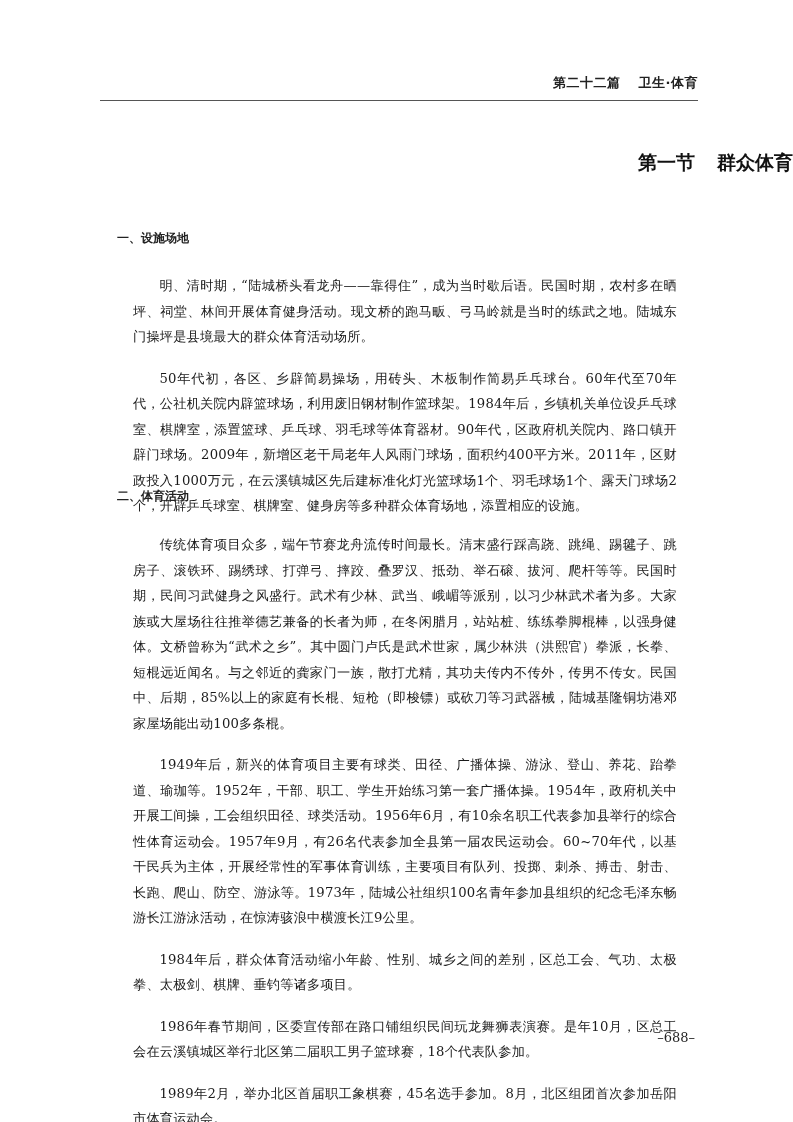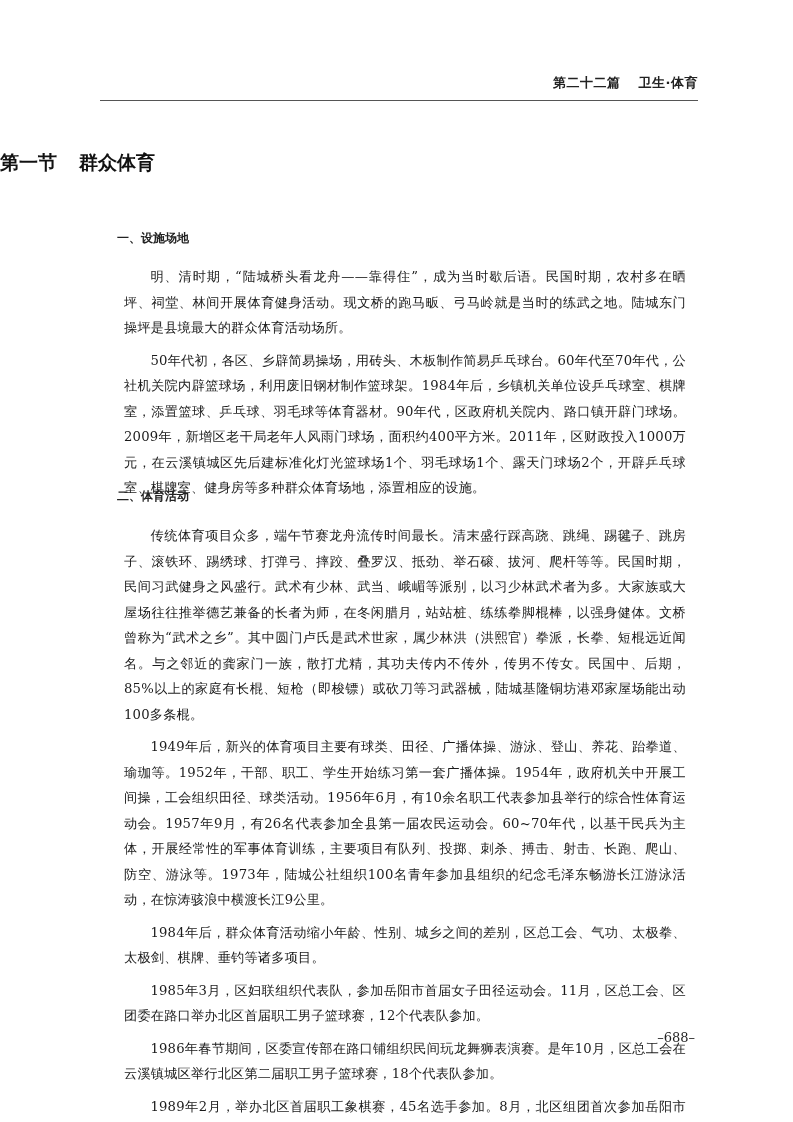--- a/index.html
+++ b/index.html
@@ -2,27 +2,27 @@
 <html><head>
 <meta charset="utf-8">
 <style>
   html, body { margin: 0; padding: 0; background: #ffffff; }
   body { width: 793px; height: 1122px; position: relative; overflow: hidden;
          font-family: "DejaVu Serif", "Liberation Serif", serif; color: #1a1a1a; }
   .running-header { position: absolute; top: 74px; right: 95px; font-family: "DejaVu Sans", sans-serif;
          font-size: 13px; font-weight: bold; letter-spacing: 0.5px; color: #222; text-align: right; }
   .running-header .gap { display: inline-block; width: 18px; }
   .header-rule { position: absolute; top: 100px; left: 100px; right: 95px; height: 0; border-top: 1px solid #555; }
-  .section-title { position: absolute; top: 150px; left: 0; right: 0; text-align: left;
+  .section-title { position: absolute; top: 150px; left: 0; right: 0; text-align: right;
          font-family: "DejaVu Sans", sans-serif; font-size: 19px; font-weight: bold; color: #111; }
   .section-title .gap { display: inline-block; width: 22px; }
   .content { position: absolute; left: 117px; width: 576px; }
   .subhead { position: absolute; left: 117px; font-family: "DejaVu Sans", sans-serif; font-weight: bold;
          font-size: 12px; color: #222; }
-  p { margin: 7px; font-size: 13.2px; line-height: 25.5px; text-indent: 2em; text-align: justify; letter-spacing: 0.2px; }
+  p { margin: 16px; font-size: 13.2px; line-height: 25.5px; text-indent: 2em; text-align: justify; letter-spacing: 0.2px; }
   .page-number { position: absolute; top: 1030px; right: 98px; font-size: 13px; color: #222; }
 </style>
 </head>
 <body>
 
 <div class="running-header">
   <span>第二十二篇</span><span class="gap"></span><span>卫生·体育</span>
 </div>
 <div class="header-rule"></div>
 
@@ -34,18 +34,17 @@
 <div class="content" style="top:257px;">
   <p>明、清时期，“陆城桥头看龙舟——靠得住”，成为当时歇后语。民国时期，农村多在晒坪、祠堂、林间开展体育健身活动。现文桥的跑马畈、弓马岭就是当时的练武之地。陆城东门操坪是县境最大的群众体育活动场所。</p>
   <p>50年代初，各区、乡辟简易操场，用砖头、木板制作简易乒乓球台。60年代至70年代，公社机关院内辟篮球场，利用废旧钢材制作篮球架。1984年后，乡镇机关单位设乒乓球室、棋牌室，添置篮球、乒乓球、羽毛球等体育器材。90年代，区政府机关院内、路口镇开辟门球场。2009年，新增区老干局老年人风雨门球场，面积约400平方米。2011年，区财政投入1000万元，在云溪镇城区先后建标准化灯光篮球场1个、羽毛球场1个、露天门球场2个，开辟乒乓球室、棋牌室、健身房等多种群众体育场地，添置相应的设施。</p>
 </div>
 
 <div class="subhead" style="top:488px;">二、体育活动</div>
 <div class="content" style="top:516px;">
   <p>传统体育项目众多，端午节赛龙舟流传时间最长。清末盛行踩高跷、跳绳、踢毽子、跳房子、滚铁环、踢绣球、打弹弓、摔跤、叠罗汉、抵劲、举石磙、拔河、爬杆等等。民国时期，民间习武健身之风盛行。武术有少林、武当、峨嵋等派别，以习少林武术者为多。大家族或大屋场往往推举德艺兼备的长者为师，在冬闲腊月，站站桩、练练拳脚棍棒，以强身健体。文桥曾称为“武术之乡”。其中圆门卢氏是武术世家，属少林洪（洪熙官）拳派，长拳、短棍远近闻名。与之邻近的龚家门一族，散打尤精，其功夫传内不传外，传男不传女。民国中、后期，85%以上的家庭有长棍、短枪（即梭镖）或砍刀等习武器械，陆城基隆铜坊港邓家屋场能出动100多条棍。</p>
   <p>1949年后，新兴的体育项目主要有球类、田径、广播体操、游泳、登山、养花、跆拳道、瑜珈等。1952年，干部、职工、学生开始练习第一套广播体操。1954年，政府机关中开展工间操，工会组织田径、球类活动。1956年6月，有10余名职工代表参加县举行的综合性体育运动会。1957年9月，有26名代表参加全县第一届农民运动会。60~70年代，以基干民兵为主体，开展经常性的军事体育训练，主要项目有队列、投掷、刺杀、搏击、射击、长跑、爬山、防空、游泳等。1973年，陆城公社组织100名青年参加县组织的纪念毛泽东畅游长江游泳活动，在惊涛骇浪中横渡长江9公里。</p>
   <p>1984年后，群众体育活动缩小年龄、性别、城乡之间的差别，区总工会、气功、太极拳、太极剑、棋牌、垂钓等诸多项目。</p>
-  <p>1985年3月，区妇联组织代表队，参加岳阳市首届女子田径运动会。11月，区总工会、区团委在路口举办北区首届职工男子篮球赛，12个代表队参加。</p>
   <p>1986年春节期间，区委宣传部在路口铺组织民间玩龙舞狮表演赛。是年10月，区总工会在云溪镇城区举行北区第二届职工男子篮球赛，18个代表队参加。</p>
   <p>1989年2月，举办北区首届职工象棋赛，45名选手参加。8月，北区组团首次参加岳阳市体育运动会。</p>
 </div>
 
 <div class="page-number">–688–</div>
 
 </body></html>

